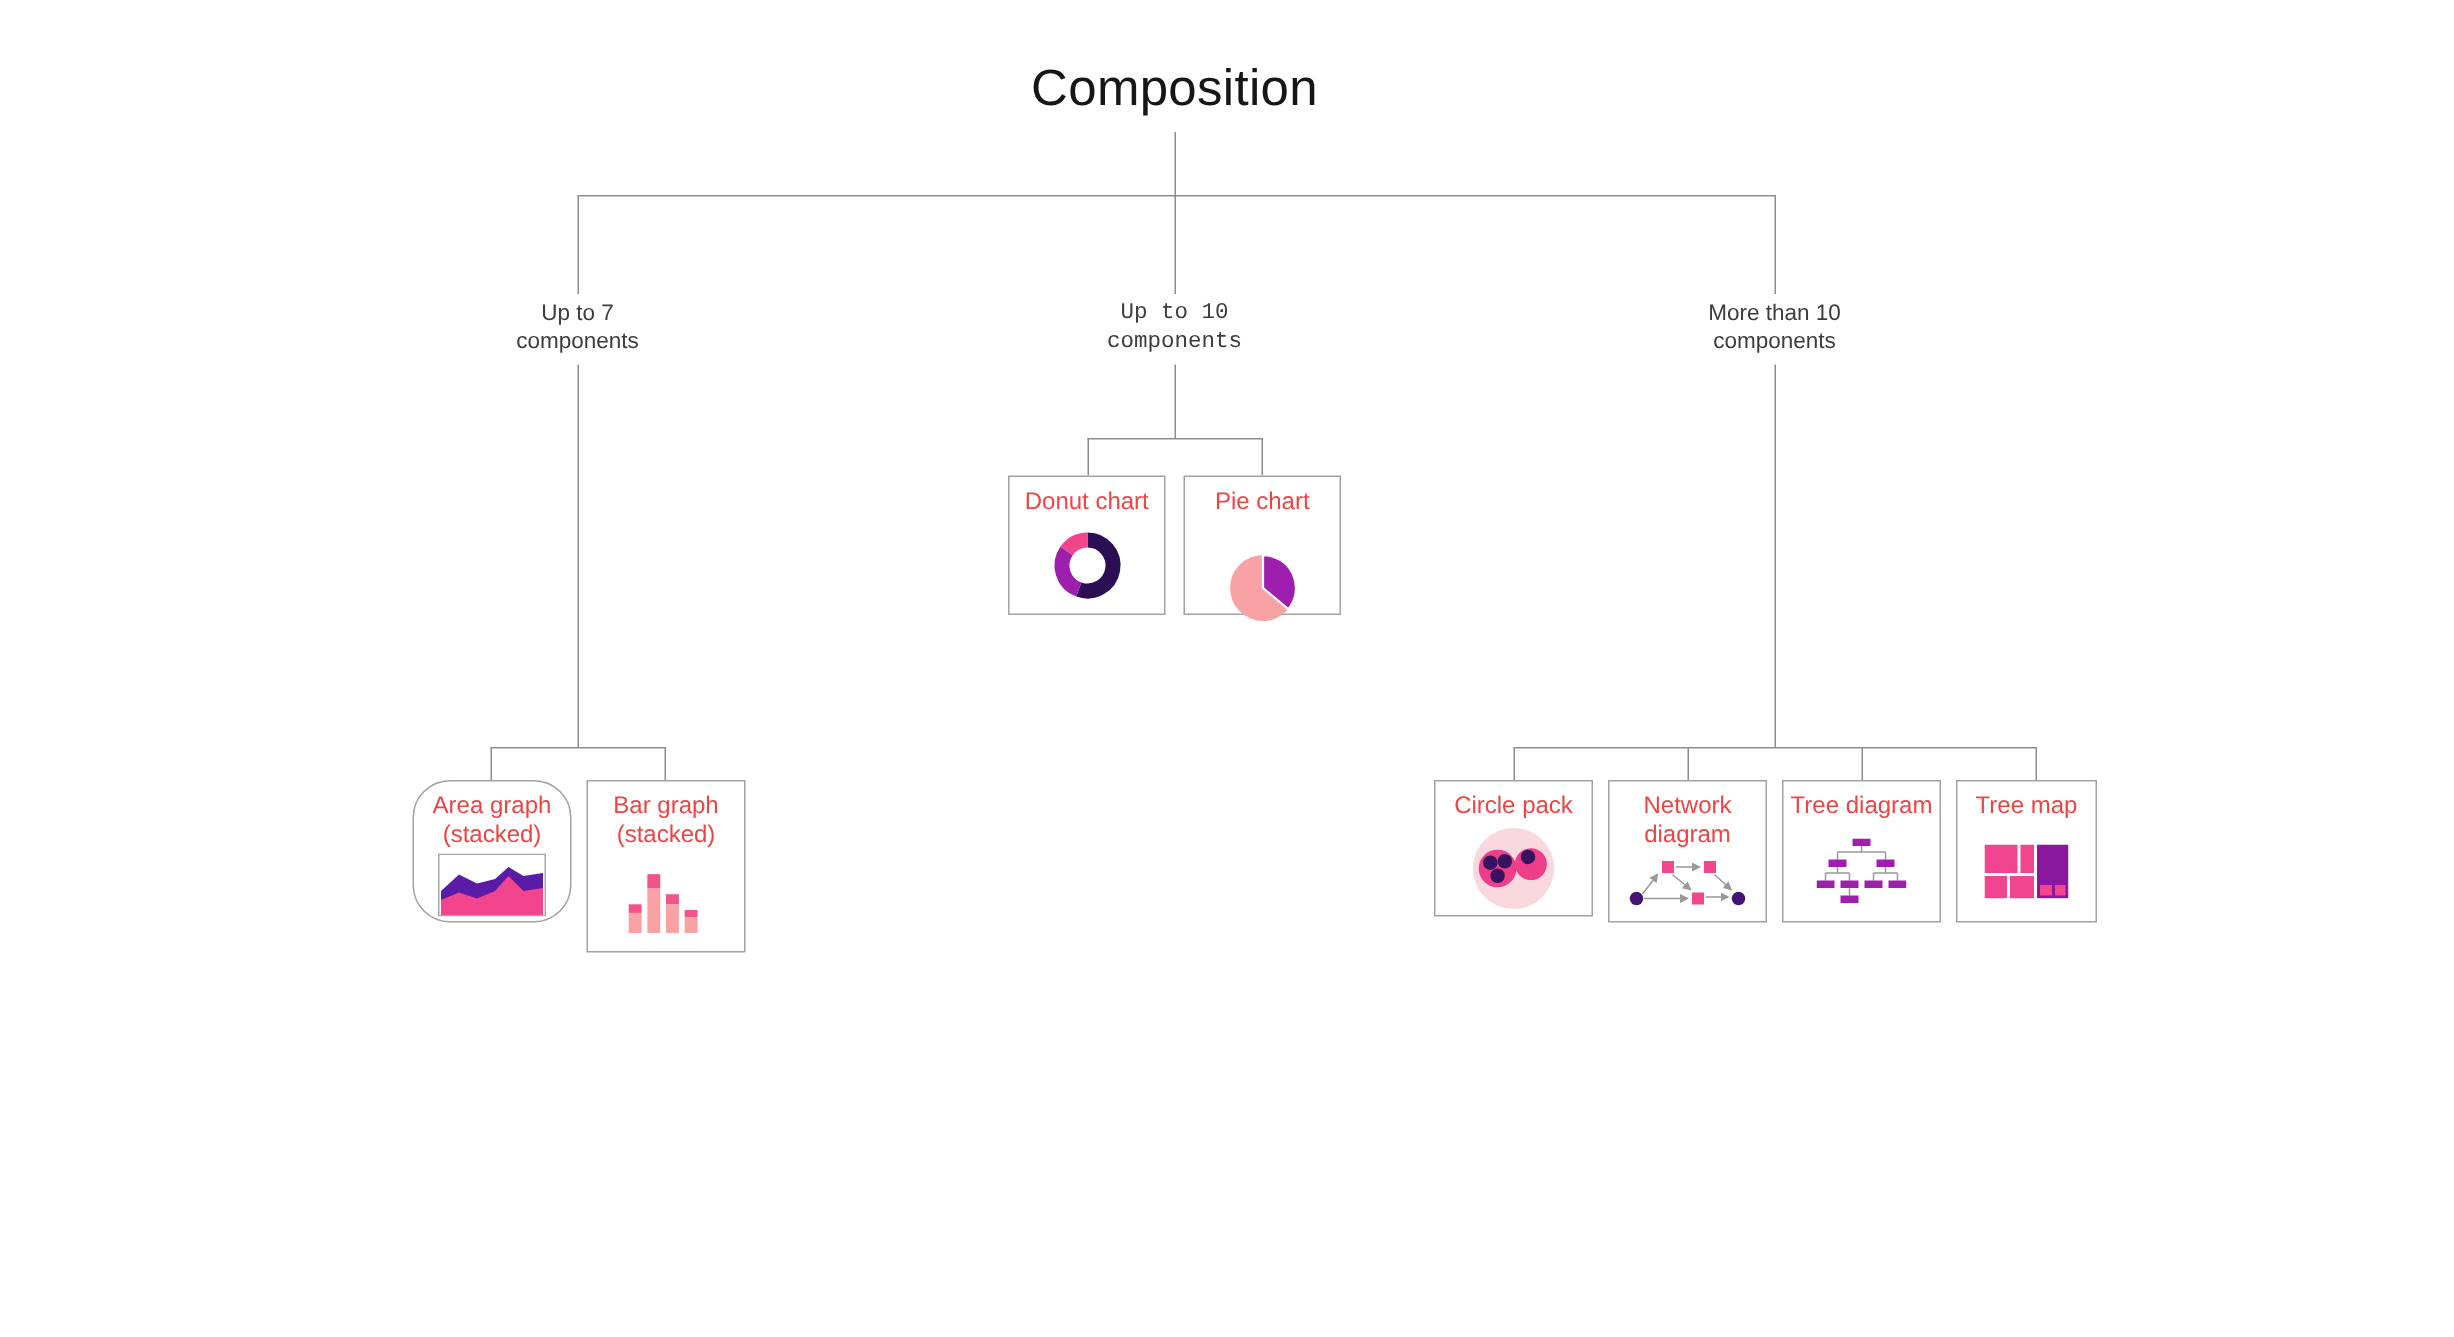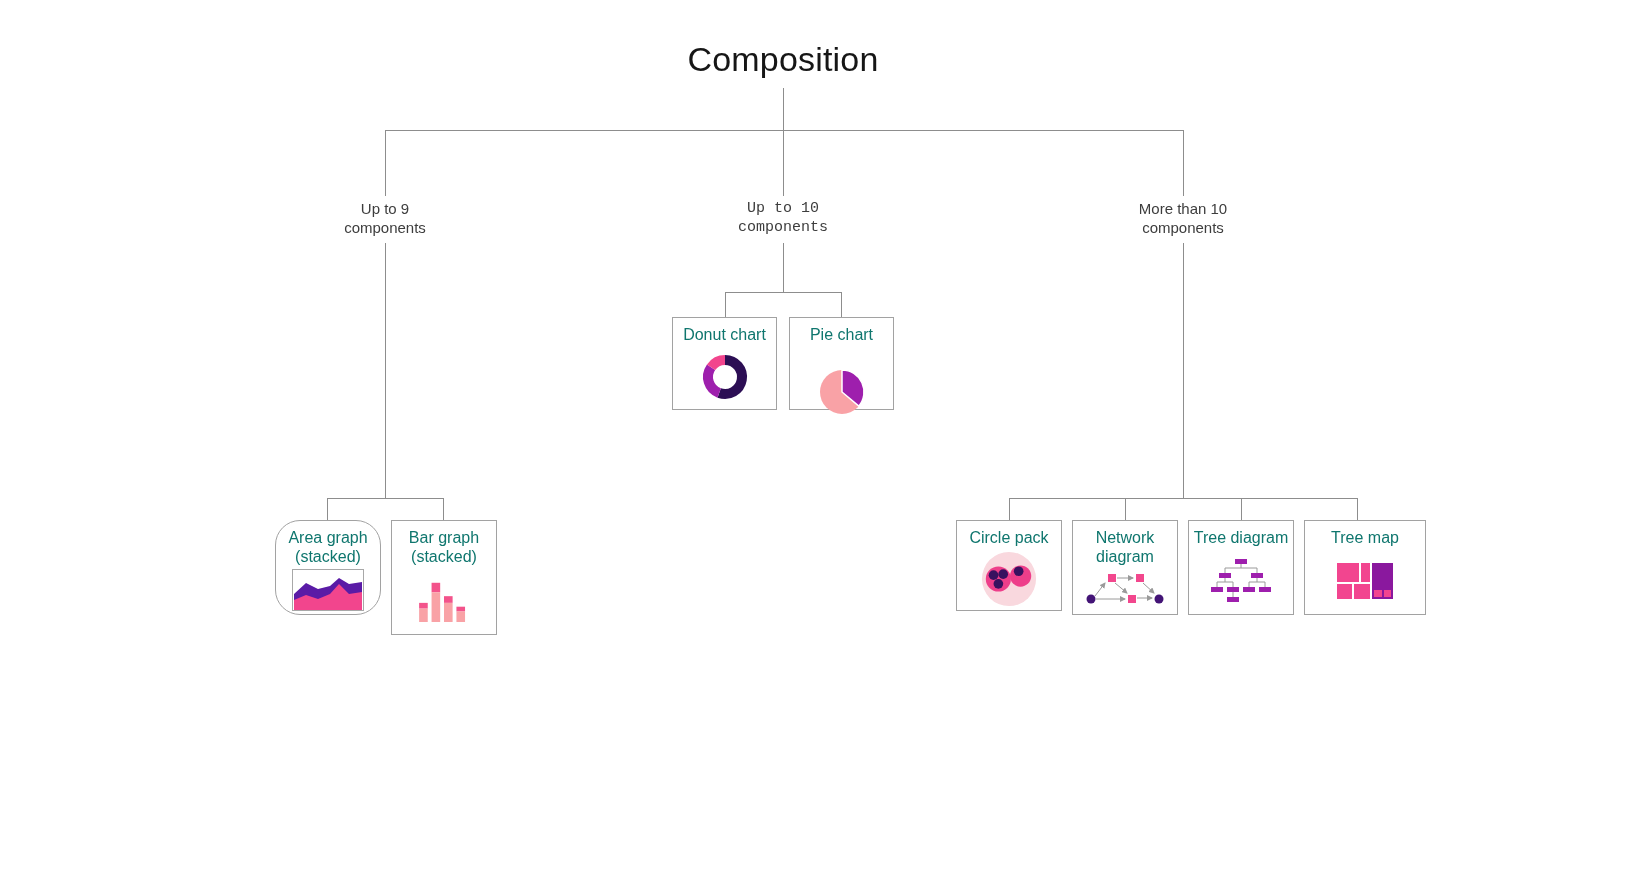--- a/index.html
+++ b/index.html
@@ -17,21 +17,21 @@
   .branch-label{
     position:absolute;width:200px;text-align:center;
     font-size:15px;line-height:19px;color:#3d3d3d;
   }
   .branch-label span{display:block;}
   .node-box{
     position:absolute;background:#ffffff;border:1px solid #a2a2a2;
     display:flex;flex-direction:column;align-items:center;box-sizing:border-box;
   }
   .node-label{
-    margin-top:7px;text-align:center;font-size:16px;line-height:19px;color:#0f766e;
+    margin-top:7px;text-align:center;font-size:16px;line-height:19px;color:#ef4444;
   }
   .node-label span{display:block;}
   .icon-wrap{flex:1;display:flex;align-items:center;justify-content:center;}
 </style>
 </head>
 <body>
 
 <div class="canvas">
 
   <h1 class="title">Composition</h1>
@@ -53,21 +53,21 @@
   <div class="line v" style="left:443px;top:498px;height:22px;"></div>
 
   <div class="line v" style="left:1183px;top:243px;height:255px;"></div>
   <div class="line h" style="left:1009px;top:498px;width:349px;"></div>
   <div class="line v" style="left:1009px;top:498px;height:22px;"></div>
   <div class="line v" style="left:1125px;top:498px;height:22px;"></div>
   <div class="line v" style="left:1241px;top:498px;height:22px;"></div>
   <div class="line v" style="left:1357px;top:498px;height:22px;"></div>
 
   <div class="branch-label" style="left:285px;top:199px;">
-    <span>Up to 9</span>
+    <span>Up to 7</span>
     <span>components</span>
   </div>
   <div class="branch-label" style="left:683px;top:199px;font-family:Liberation Mono, monospace;">
     <span>Up to 10</span>
     <span>components</span>
   </div>
   <div class="branch-label" style="left:1083px;top:199px;">
     <span>More than 10</span>
     <span>components</span>
   </div>
@@ -208,21 +208,21 @@
           <rect x="0" y="28" width="12" height="5"></rect>
           <rect x="16" y="28" width="12" height="5"></rect>
           <rect x="32" y="28" width="12" height="5"></rect>
           <rect x="48" y="28" width="12" height="5"></rect>
           <rect x="16" y="38" width="12" height="5"></rect>
         </g>
       </svg>
     </div>
   </div>
 
-  <div class="node-box" style="left:1304px;top:520px;width:122px;height:95px;">
+  <div class="node-box" style="left:1304px;top:520px;width:94px;height:95px;">
     <div class="node-label">
       <span>Tree map</span>
     </div>
     <div class="icon-wrap">
       <svg width="56" height="36" viewBox="0 0 56 36">
         <g fill="#f2458f">
           <rect x="0" y="0" width="22" height="19"></rect>
           <rect x="24" y="0" width="9" height="19"></rect>
           <rect x="0" y="21" width="15" height="15"></rect>
           <rect x="17" y="21" width="16" height="15"></rect>

